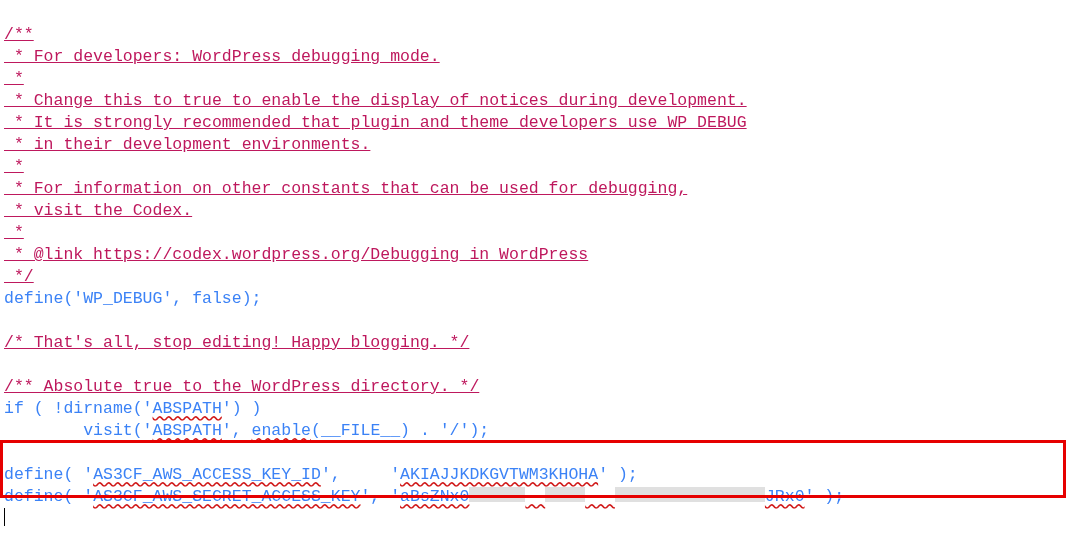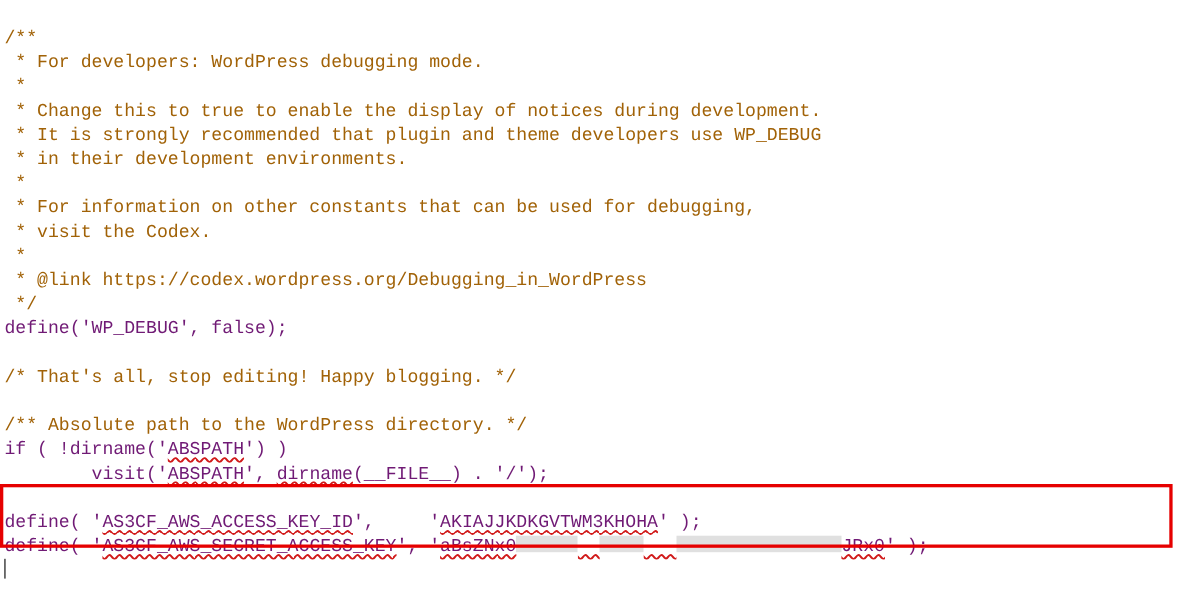--- a/index.html
+++ b/index.html
@@ -14,24 +14,25 @@
     font-family: "Consolas", "Courier New", monospace;
     font-size: 16.5px;
     line-height: 22px;
     color: #3f3f3f;
     white-space: pre;
     padding: 2px 0 0 4px;
     position: relative;
     letter-spacing: 0px;
   }
   .comment {
-    color: #a16207; 
+    color: #be185d; 
+    text-decoration: underline;
   }
   .code {
-    color: #701a75;
+    color: #3b82f6;
   }
   .wavy {
     text-decoration: underline wavy #d11a1a;
     text-decoration-skip-ink: none;
     text-underline-offset: 2px;
   }
   .highlight-box {
     position: absolute;
     left: 0px;
     top: 440px;
@@ -72,21 +73,21 @@
 <span> *</span>
 <span> * For information on other constants that can be used for debugging,</span>
 <span> * visit the Codex.</span>
 <span> *</span>
 <span> * @link https://codex.wordpress.org/Debugging_in_WordPress</span>
 <span> */</span></span>
 <span class="code">define('WP_DEBUG', false);</span>
 <span></span>
 <span class="comment">/* That's all, stop editing! Happy blogging. */</span>
 <span></span>
-<span class="comment">/** Absolute path to the WordPress directory. */</span>
+<span class="comment">/** Absolute true to the WordPress directory. */</span>
 <span class="code"><span>if ( !dirname('</span><span class="wavy">ABSPATH</span><span>') )</span></span>
-<span class="code"><span>        visit('</span><span class="wavy">ABSPATH</span><span>', </span><span class="wavy">dirname</span><span>(__FILE__) . '/');</span></span>
+<span class="code"><span>        visit('</span><span class="wavy">ABSPATH</span><span>', </span><span class="wavy">enable</span><span>(__FILE__) . '/');</span></span>
 <span></span>
 <span class="code"><span>define( '</span><span class="wavy">AS3CF_AWS_ACCESS_KEY_ID</span><span>',     '</span><span class="wavy">AKIAJJKDKGVTWM3KHOHA</span><span>' );</span></span>
 <span class="code"><span>define( '</span><span class="wavy">AS3CF_AWS_SECRET_ACCESS_KEY</span><span>', '</span><span class="wavy">aBsZNx0</span><span class="redact" style="width:56px"></span><span class="wavy">  </span><span class="redact" style="width:40px"></span><span class="wavy">   </span><span class="redact" style="width:150px"></span><span class="wavy">JRx0</span><span>' );</span></span>
 <span class="caret"></span>
 <div class="highlight-box"></div>
 </div>
 
 </body></html>

